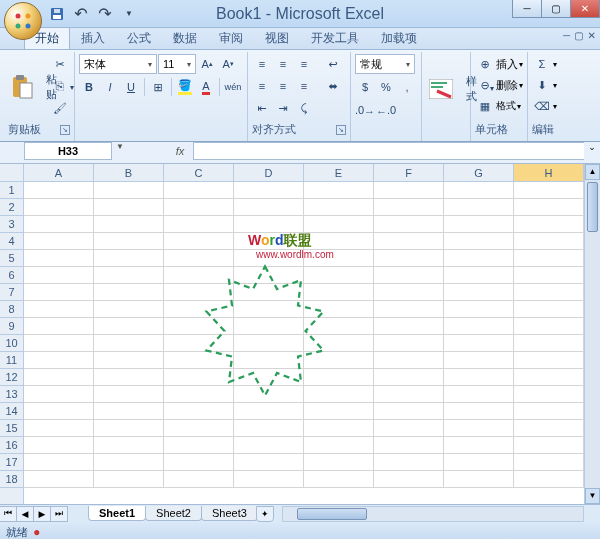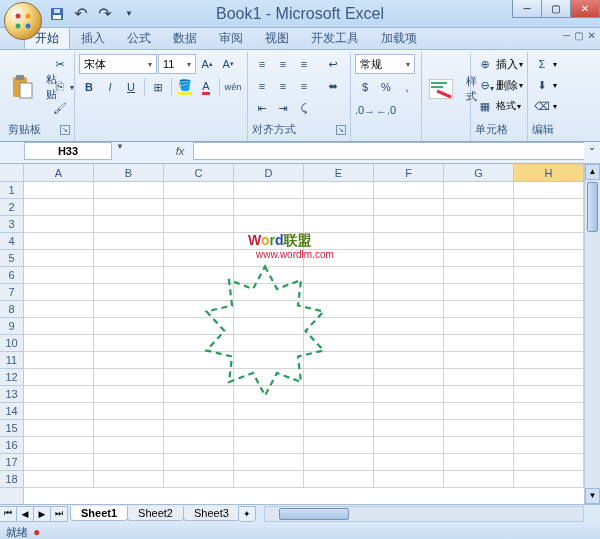--- a/index.html
+++ b/index.html
@@ -66,21 +66,21 @@
 .watermark { position: absolute; left: 248px; top: 68px; font-size: 14px; font-weight: bold; pointer-events: none; }
 .watermark .w { color: #c41e3a; } .watermark .o { color: #f0a020; } .watermark .r { color: #2a9d2a; } .watermark .d { color: #1e4db7; } .watermark .cn { color: #4d7c0f; }
 .watermark-url { position: absolute; left: 256px; top: 85px; font-size: 10px; color: #c41e3a; pointer-events: none; }
 
 .shape { position: absolute; left: 190px; top: 95px; width: 150px; height: 150px; pointer-events: none; }
 
 
 .sheet-bar { height: 18px; background: #dce9f7; display: flex; align-items: center; border-top: 1px solid #a6bcd6; }
 .sheet-nav { display: flex; }
 .sheet-nav-btn { width: 18px; height: 16px; border: 1px solid #a6bcd6; background: #e8f1fb; font-size: 9px; display: flex; align-items: center; justify-content: center; margin-left: -1px; }
-.sheet-tabs { display: flex; margin-left: 2px; }
+.sheet-tabs { display: flex; margin-left: 20px; }
 .sheet-tab { padding: 1px 10px; font-size: 11px; background: #e8eef6; border: 1px solid #a6bcd6; border-top: none; border-radius: 0 0 4px 4px; margin-right: -1px; }
 .sheet-tab.active { background: #fff; font-weight: bold; }
 .hscroll { flex: 1; height: 16px; background: #dce6f2; margin: 0 16px 0 8px; position: relative; border: 1px solid #b7cce4; }
 .hscroll-thumb { position: absolute; left: 14px; top: 1px; bottom: 1px; width: 70px; background: linear-gradient(#cfe0f4,#a8c4e4); border: 1px solid #7a94b8; border-radius: 2px; }
 
 
 .statusbar { height: 20px; background: linear-gradient(#dbe9f9,#c6daf0); display: flex; align-items: center; font-size: 11px; color: #2a4a72; padding: 0 6px; justify-content: space-between; }
 .status-right { display: flex; align-items: center; gap: 4px; }
 .view-btn { width: 20px; height: 16px; border: 1px solid #9db9d8; background: #e8f1fb; }
 .view-btn.active { background: #fde9b6; border-color: #e5b84e; }

